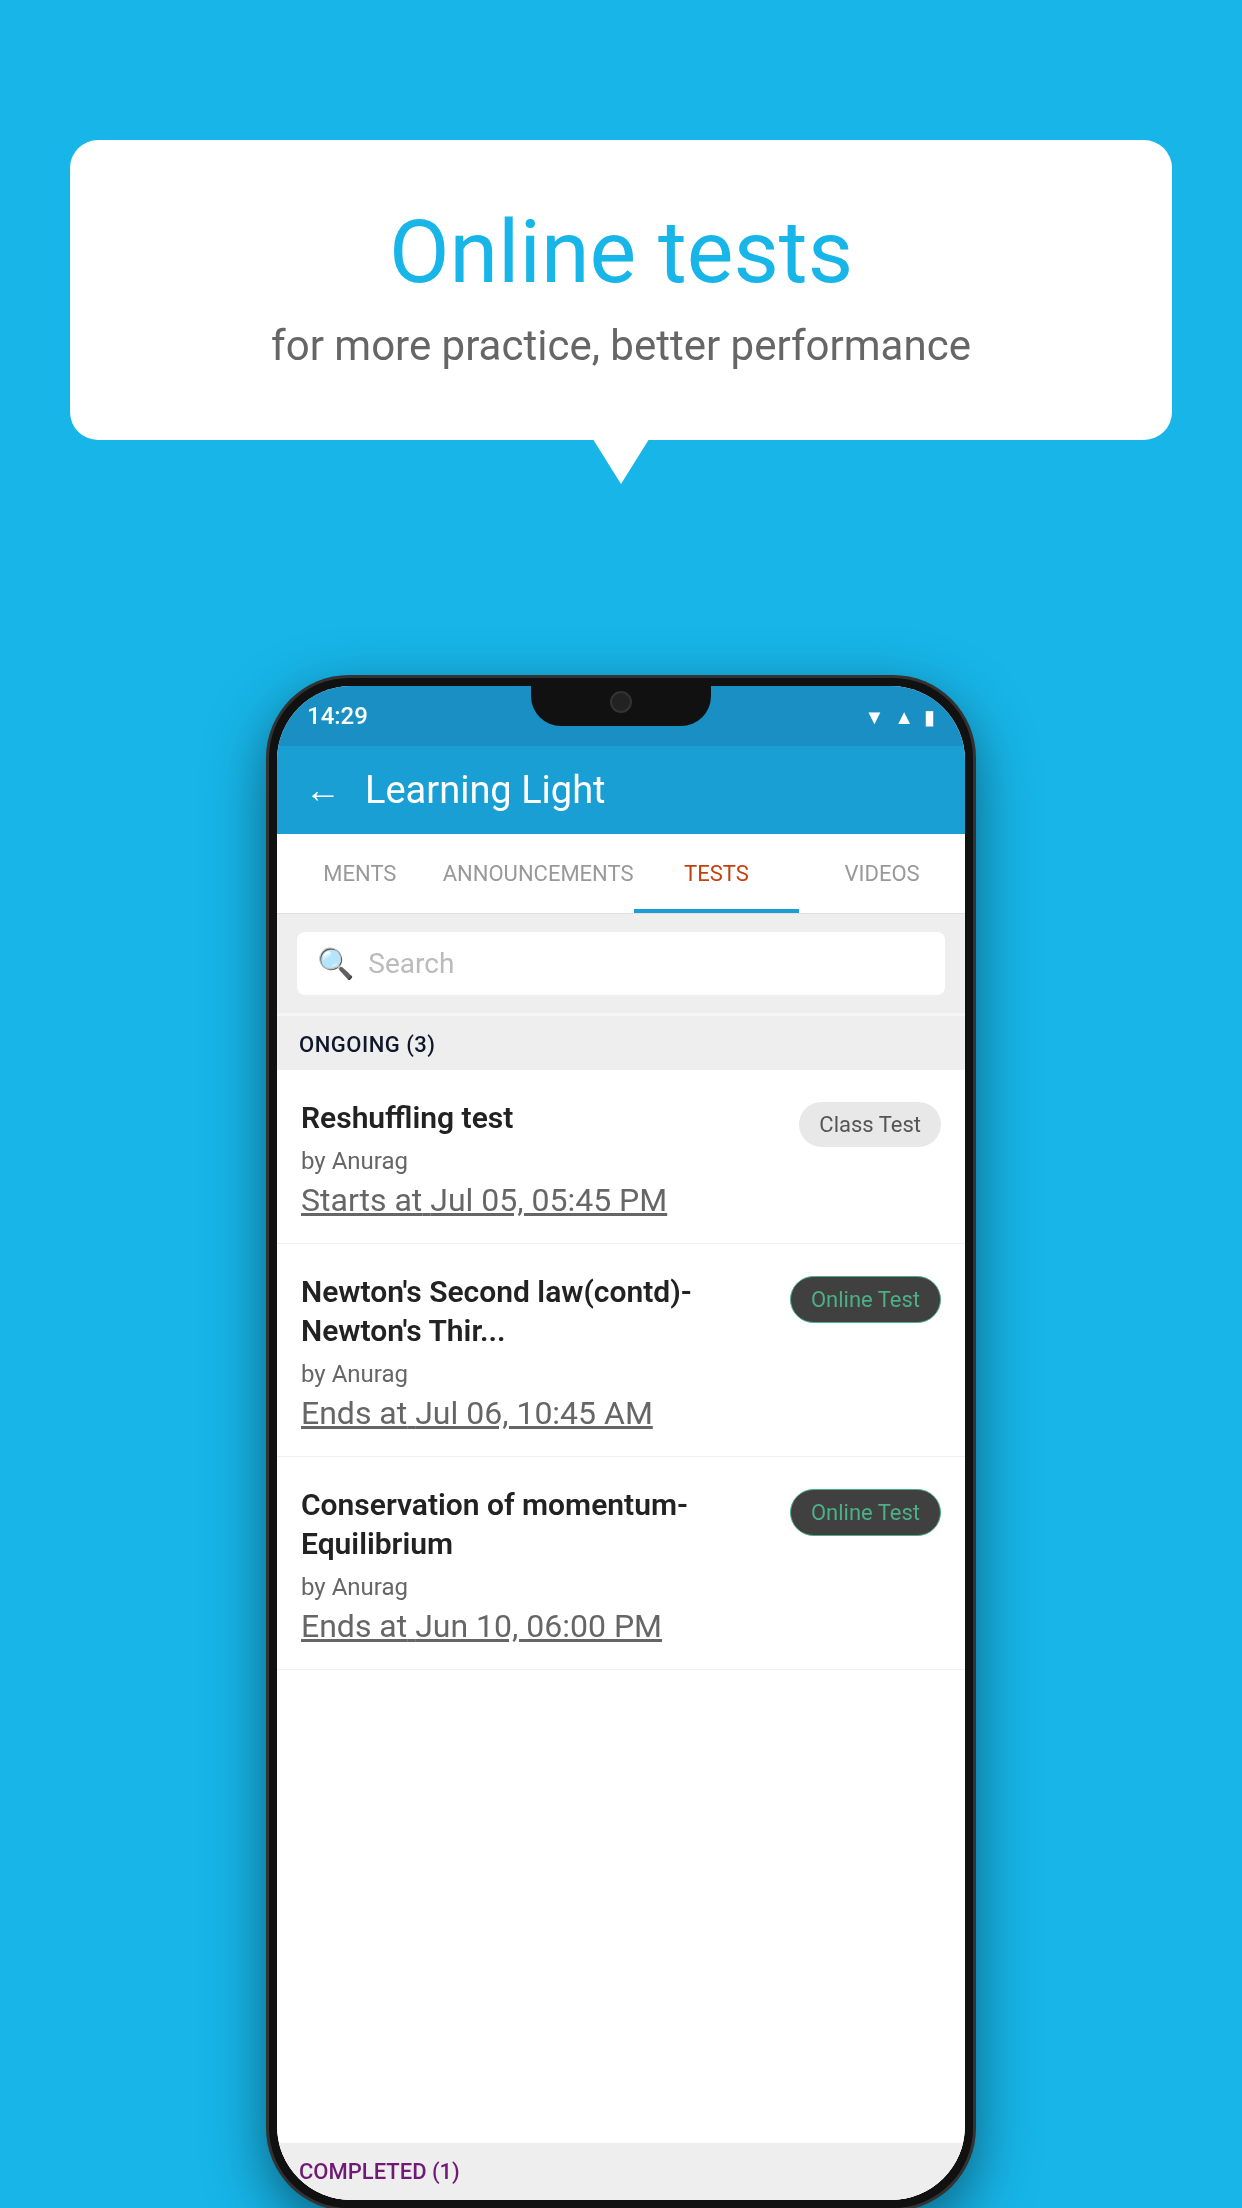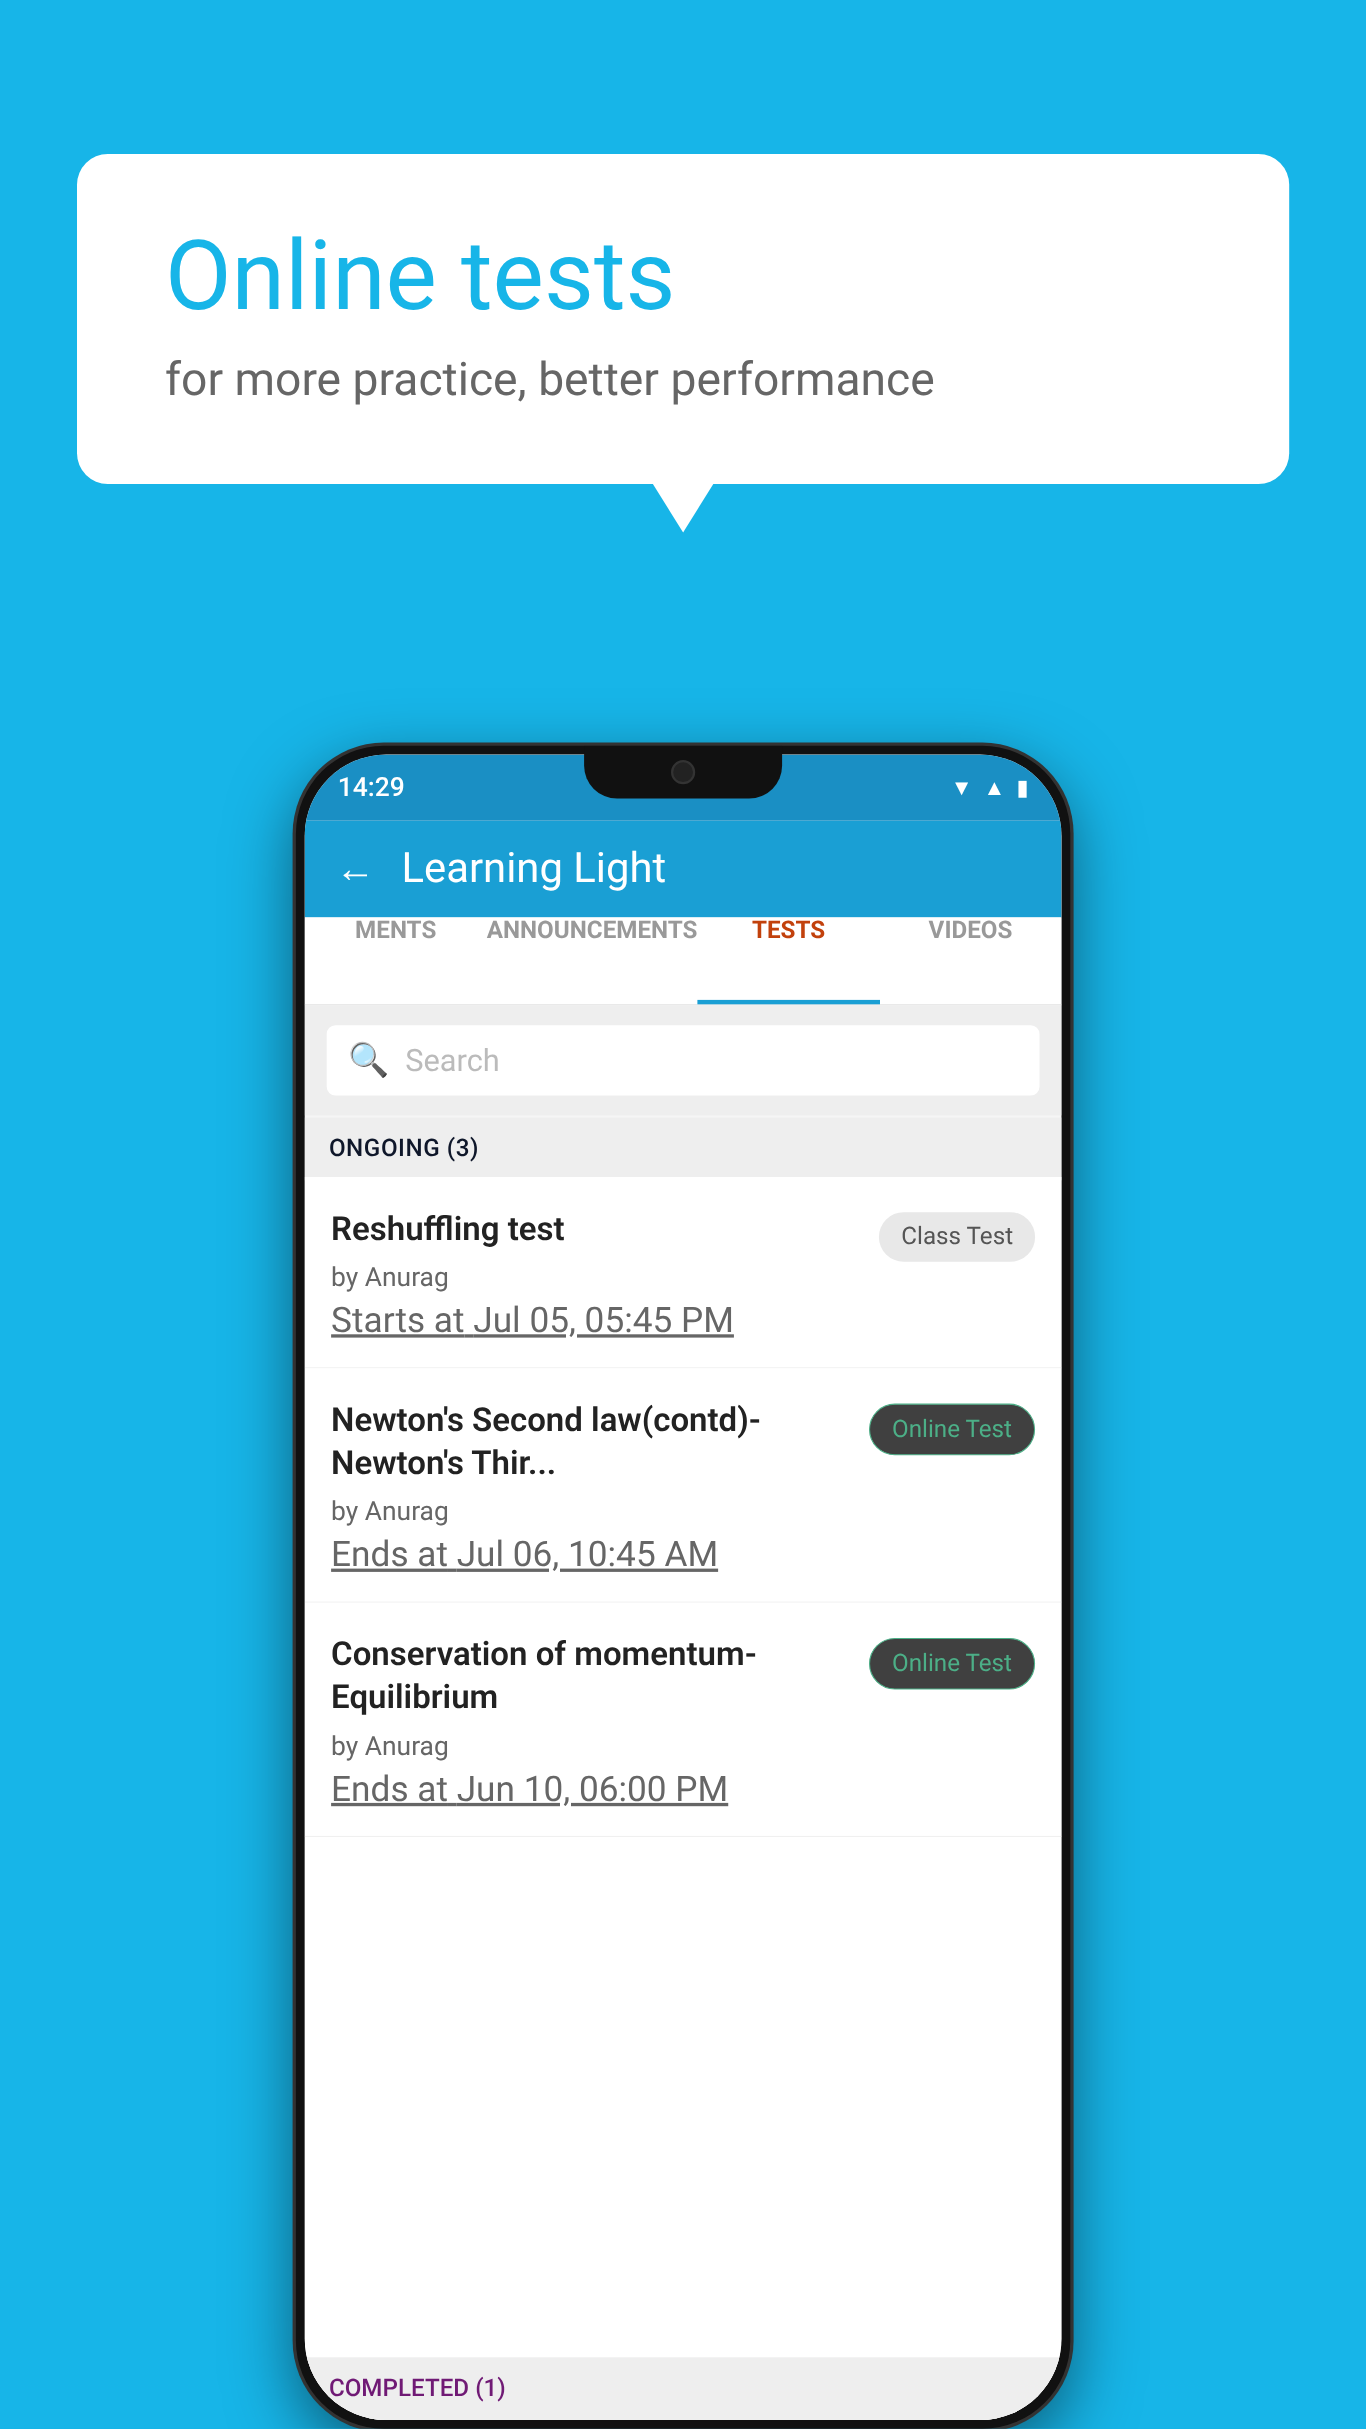--- a/index.html
+++ b/index.html
@@ -18,20 +18,21 @@
       position: absolute;
       top: 140px;
       left: 70px;
       right: 70px;
     }
 
     .speech-bubble {
       background: white;
       border-radius: 28px;
       padding: 60px 80px 70px;
+      text-align: center;
       position: relative;
     }
 
     .speech-bubble::after {
       content: '';
       position: absolute;
       bottom: -44px;
       left: 50%;
       transform: translateX(-50%);
       width: 0;
@@ -199,24 +200,24 @@
       height: 80px;
       background: white;
       display: flex;
       align-items: stretch;
       border-bottom: 1px solid #e0e0e0;
     }
 
     .tab-item {
       flex: 1;
       display: flex;
-      align-items: flex-start;
+      align-items: center;
       justify-content: center;
       font-size: 22px;
-      font-weight: 700;
+      font-weight: 400;
       color: #999;
       cursor: pointer;
       position: relative;
     }
 
     .tab-item.active {
       color: #c2410c;
     }
 
     .tab-item.active::after {

